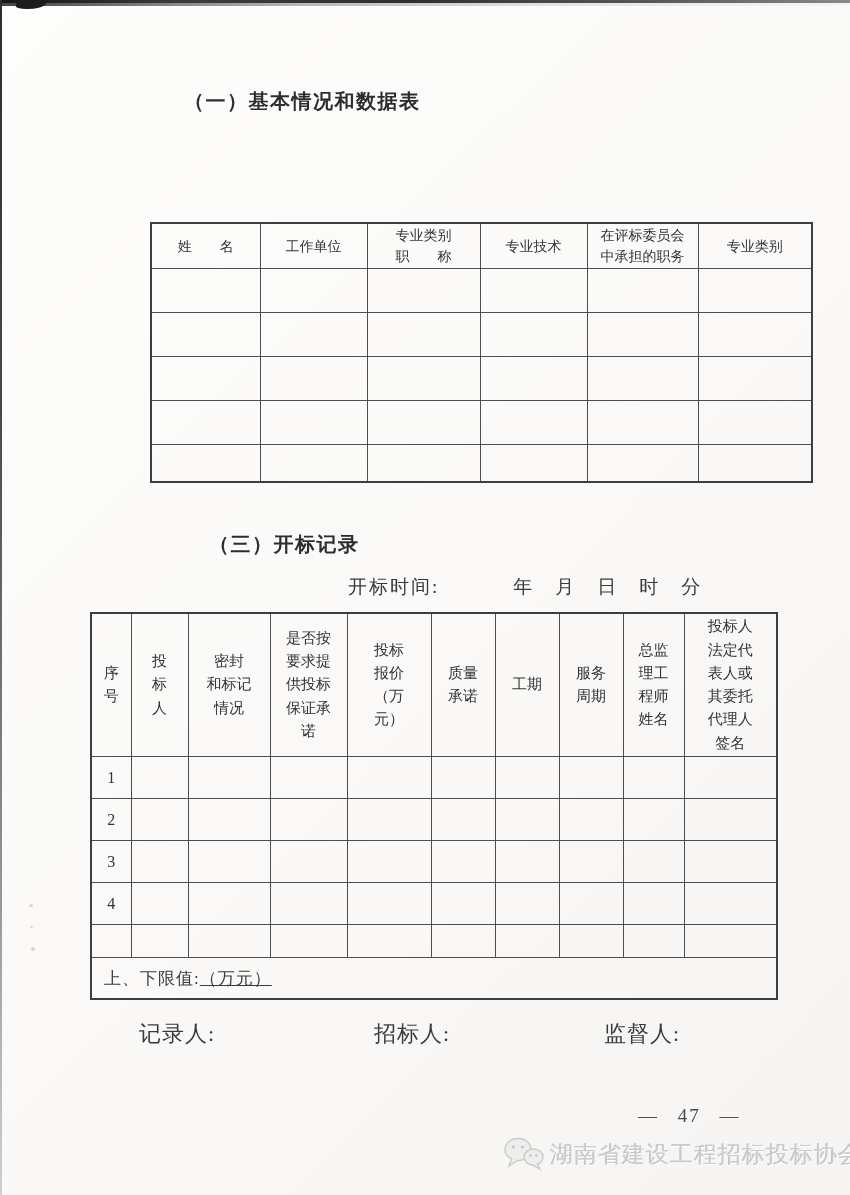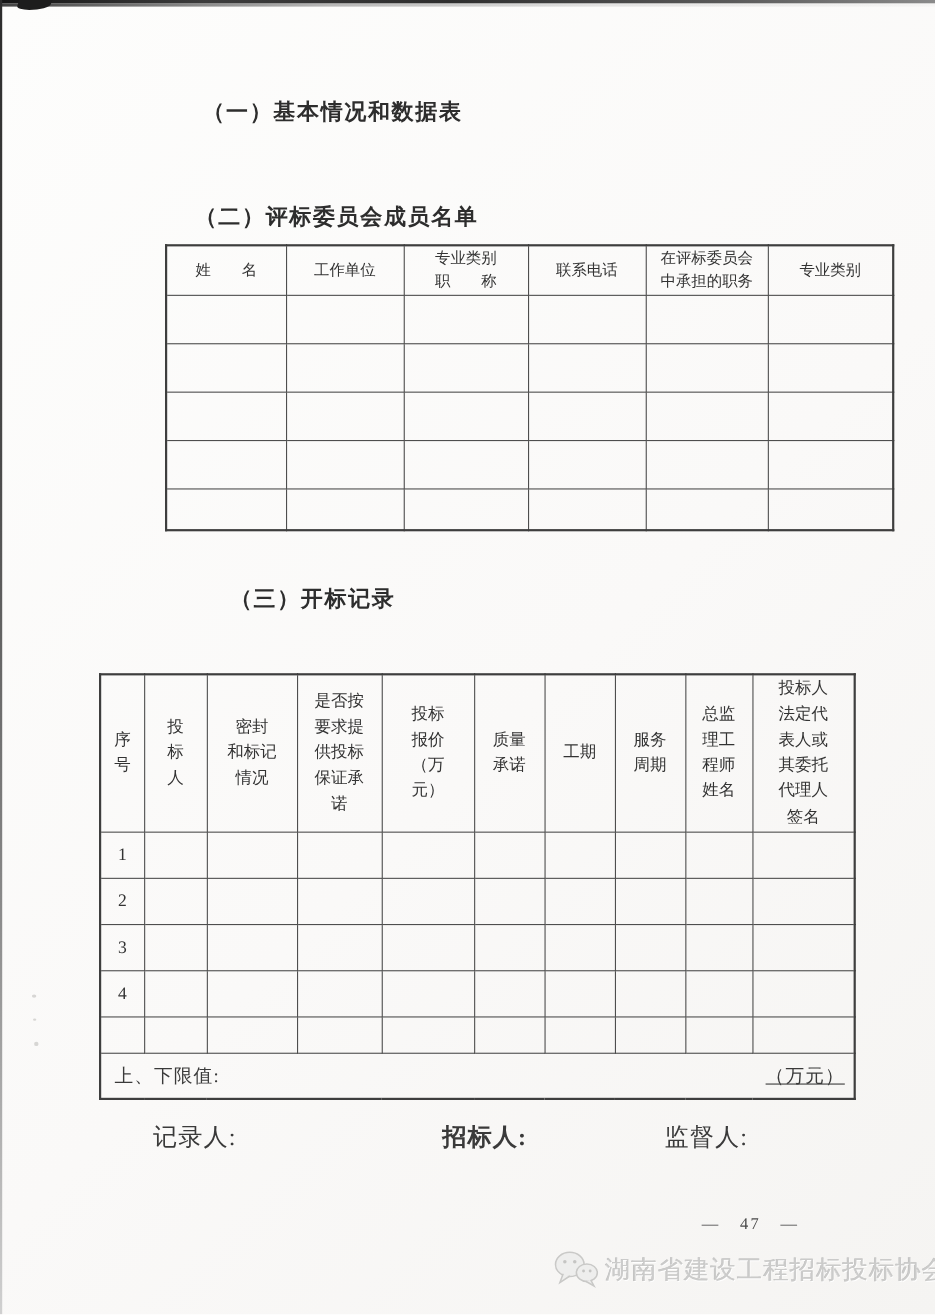--- a/index.html
+++ b/index.html
@@ -36,33 +36,33 @@
   .t1{left:102px;top:222px;width:661px;border:2px solid #3e3e3e;margin-left:48px;}
   .t1 .hdr td{height:44px;font-size:14px;text-align:center;line-height:1.5;color:#333;}
   .t1 .r td{height:43px;}
   .t1 .r-last td{height:36px;}
 
   .t2{left:90px;top:612px;width:686px;border:2px solid #3e3e3e;}
   .t2 .hdr td{height:142px;font-size:15px;text-align:center;line-height:1.55;color:#333;}
   .t2 .r td{height:41px;text-align:center;font-size:16px;color:#333;}
   .t2 .r-empty td{height:32px;}
   .t2 .limit-row td{height:40px;border-left:none;border-right:none;}
-  .limit-wrap{display:flex;justify-content:space-between;align-items:center;font-size:17px;letter-spacing:1px;}
+  .limit-wrap{display:flex;align-items:center;font-size:17px;letter-spacing:1px;}
   .limit-wrap .l{padding-left:12px;}
   .limit-wrap .u{padding-right:8px;text-decoration:underline;}
 
   .opening-line{position:absolute;left:348px;top:574px;font-size:19px;letter-spacing:2px;white-space:nowrap;color:#3a3a3a;}
   .opening-line .units{margin-left:74px;}
 
   .sig{position:absolute;top:1019px;font-size:22px;letter-spacing:1px;white-space:nowrap;}
   .sig-recorder{left:139px;}
-  .sig-tenderer{left:402px;font-weight:bold;}
+  .sig-tenderer{left:374px;}
   .sig-supervisor{left:604px;}
 
-  .page-number{position:absolute;left:638px;top:1105px;font-size:15px;color:#4a4a4a;
+  .page-number{position:absolute;left:638px;top:1105px;font-size:19px;color:#4a4a4a;
     letter-spacing:2px;word-spacing:12px;white-space:nowrap;}
 
   .watermark{position:absolute;left:503px;top:1136px;display:flex;align-items:center;gap:5px;}
   .wm-text{font-size:23px;letter-spacing:1px;color:#cbcbca;white-space:nowrap;
     text-shadow:0.5px 0.5px 0 #ffffff, -0.5px -0.5px 0 #bfbfbf;}
   .wm-icon{opacity:.85;}
 </style>
 </head>
 <body>
 
@@ -70,38 +70,37 @@
 
   <div class="scan-top-1"></div>
   <div class="scan-top-2"></div>
   <div class="scan-corner"></div>
   <div class="scan-left"></div>
   <div class="speck" style="left:29px;top:904px;width:4px;height:3px;"></div>
   <div class="speck" style="left:31px;top:947px;width:4px;height:4px;"></div>
   <div class="speck" style="left:30px;top:926px;width:3px;height:2px;"></div>
 
   <div class="h-title" style="left:184px;top:88px;">（一）基本情况和数据表</div>
-  <div class="h-title" style="left:177px;top:184px;">（二）评标委员会成员名单</div>
 
   <table class="t1">
     <colgroup>
       <col style="width:109px">
         <col style="width:107px">
         <col style="width:113px">
       <col style="width:107px">
         <col style="width:111px">
         <col style="width:114px">
     </colgroup>
     <tbody>
         <tr class="hdr">
       <td class="pre">姓　　名</td>
       <td class="pre">工作单位</td>
       <td class="pre">专业类别
 职　　称</td>
-      <td class="pre">联系电话</td>
+      <td class="pre">专业技术</td>
       <td class="pre">在评标委员会
 中承担的职务</td>
       <td class="pre">专业类别</td>
     </tr>
     <tr class="r">
           <td></td>
           <td></td>
           <td></td>
           <td></td>
           <td></td>
@@ -136,20 +135,23 @@
           <td></td>
           <td></td>
           <td></td>
           <td></td>
           <td></td>
         </tr>
   </tbody>
     </table>
 
   <div class="h-title" style="left:177px;top:531px;margin-left:32px;">（三）开标记录</div>
+  <div class="opening-line">
+    <span>开标时间:</span><span class="units">年　月　日　时　分</span>
+  </div>
 
   <table class="t2">
     <colgroup>
       <col style="width:40px">
         <col style="width:57px">
         <col style="width:82px">
         <col style="width:77px">
       <col style="width:84px">
         <col style="width:64px">
         <col style="width:64px">

